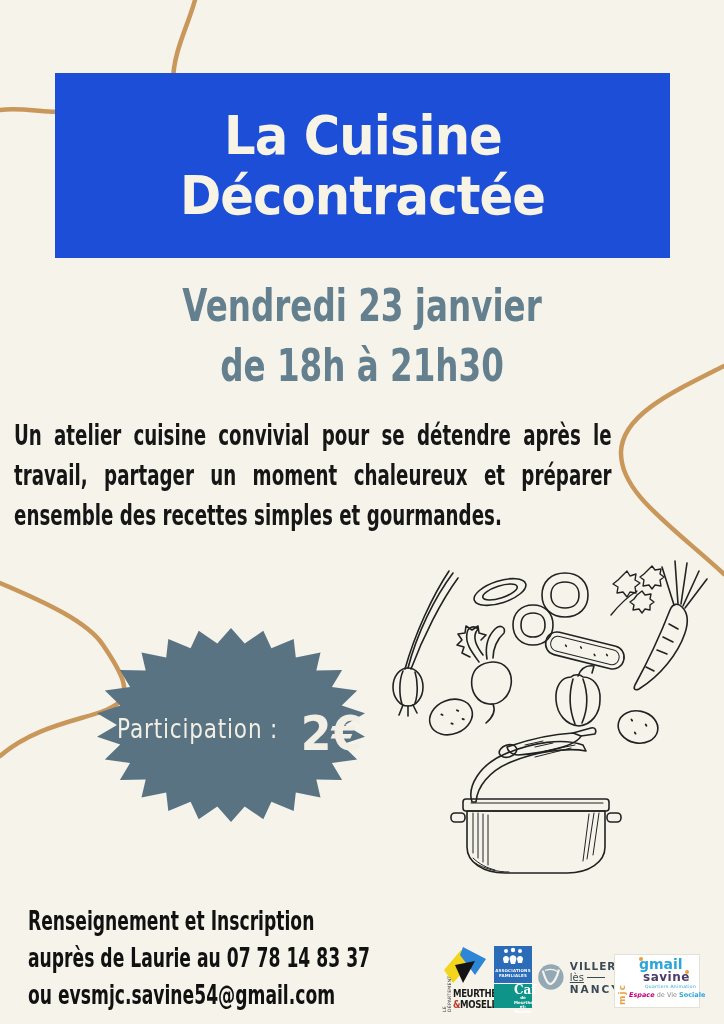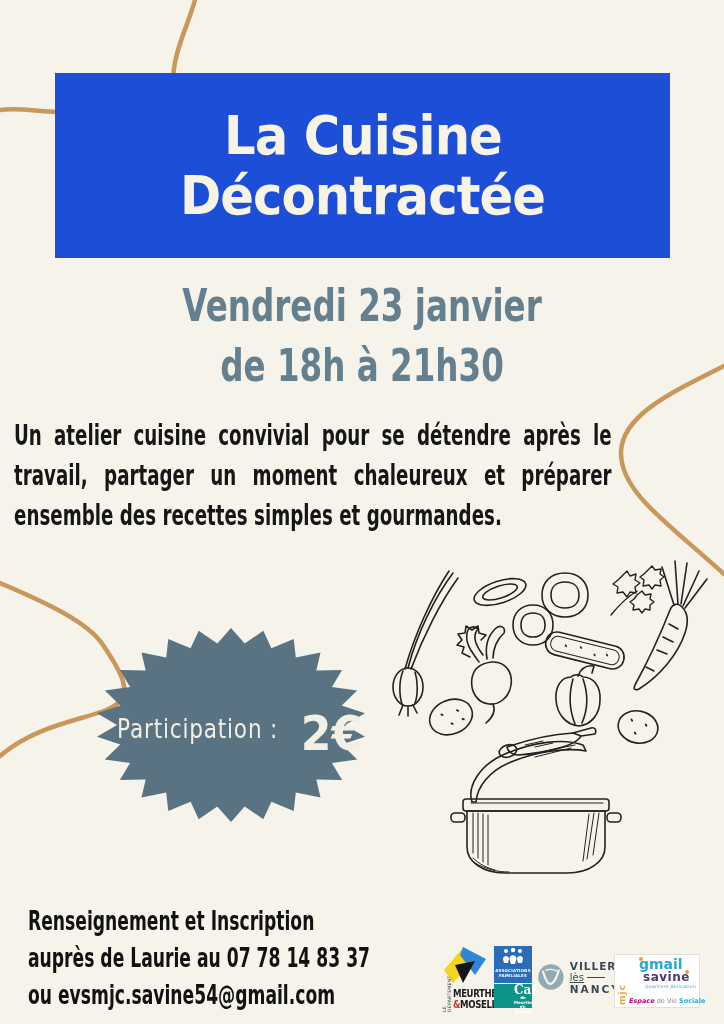--- a/index.html
+++ b/index.html
@@ -87,21 +87,21 @@
 
   .js-logo { left:174px; top:14px; width:86px; height:54px; background:#fff;
     border:1px solid #E4E1D6; display:flex; padding:3px 2px 2px 3px; }
   .js-mjc { font-size:9px; font-weight:bold; color:#E8A13D; writing-mode:vertical-rl;
     transform:rotate(180deg); line-height:9px; letter-spacing:1px; margin-top:4px; }
   .js-main { flex:1; position:relative; padding-left:2px; }
   .js-name1 { color:#2AA6DB; font-weight:bold; font-size:14px; line-height:13px; margin-left:10px; }
   .js-name2 { color:#4A3B6B; font-weight:bold; font-size:12px; line-height:13px; margin-left:14px; letter-spacing:0.5px; }
   .js-dot { position:absolute; width:4px; height:4px; border-radius:50%; background:#E8A13D; }
   .js-tag { color:#2AA6DB; font-size:4.5px; margin-left:16px; line-height:5px; letter-spacing:0.3px; }
-  .js-evs { font-size:6.5px; margin-top:8px; white-space:nowrap; }
+  .js-evs { font-size:6.5px; margin-top:2px; white-space:nowrap; }
   .js-evs .e1 { color:#C4007A; font-weight:bold; font-style:italic; }
   .js-evs .e2 { color:#8A8A8A; }
   .js-evs .e3 { color:#2AA6DB; font-weight:bold; }
 </style>
 </head>
 <body>
 
 <div class="poster">
 
   <svg class="decor-curves" width="724" height="1024" viewBox="0 0 724 1024">

